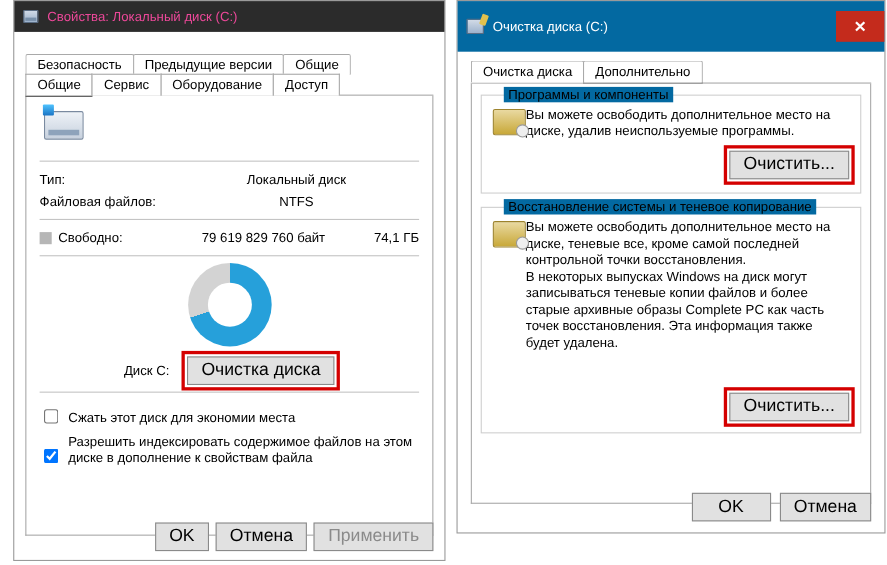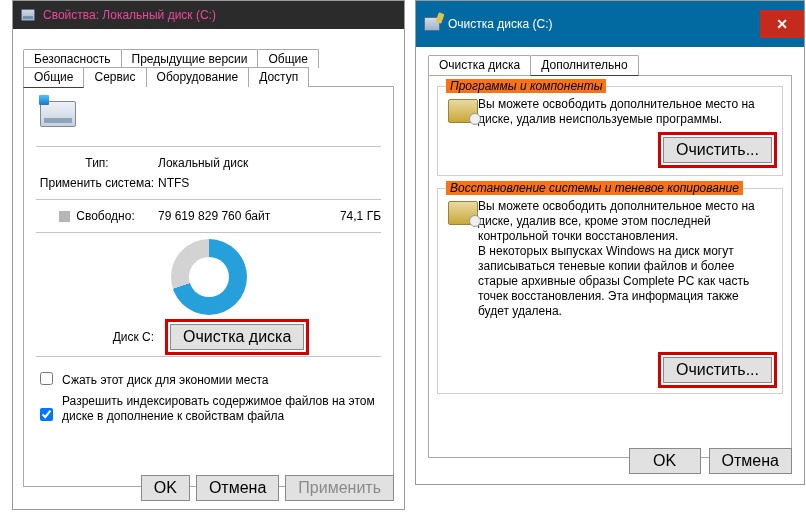--- a/index.html
+++ b/index.html
@@ -96,22 +96,22 @@
     background:linear-gradient(#4fc3ff,#1a74c4);
     border-radius:1px;
   }
   .drive-icon-big::after{
     content:"";
     position:absolute; bottom:3px; left:3px; right:3px; height:5px;
     background:#8ea3bb;
   }
   hr.thin{ border:none; border-top:1px solid #c4c4c4; margin:6px 0; }
   .kv { display:flex; align-items:center; font-size:12px; line-height:20px; }
-  .kv .k { width:122px;text-align:center; }
-  .kv .v { flex:1; }
+  .kv .k { width:122px; }
+  .kv .v { flex:1;text-align:center; }
   .kv .r { width:60px; text-align:right; }
   .sq{ width:11px; height:11px; display:inline-block; margin-right:6px; vertical-align:middle;}
   .sq.blue{ background:#26a0da; }
   .sq.gray{ background:#b6b6b6; }
   
   .donut-wrap{ text-align:center; margin:6px 0 4px 0;}
   .donut{
     width:76px; height:76px; border-radius:50%;
     background: conic-gradient(#26a0da 0deg 252deg, #d3d3d3 252deg 360deg);
     display:inline-block; position:relative;
@@ -181,22 +181,22 @@
     border:1px solid #a9a9a9; border-top:none;
     padding:10px 8px; height:382px; position:relative;
   }
   .group{
     border:1px solid #cfcfcf;
     padding:10px 10px 12px 10px;
     position:relative;
     margin-bottom:12px;
   }
   .group .legend{
-    position:absolute; top:-8px; left:8px;
-    background:#f97316; padding:0 4px; font-size:12px;font-style:italic;
+    position:absolute; top:-8px; left:20px;
+    background:#0369a1; padding:0 4px; font-size:12px;
   }
   .group-row{ display:flex; }
   .app-icon{
     width:30px; height:24px; flex:0 0 30px;
     background:linear-gradient(#e9d9a1,#c8a838);
     border:1px solid #9d832d; border-radius:2px;
     margin-top:2px;
     position:relative;
   }
   .app-icon::after{
@@ -233,21 +233,21 @@
       </div>
     </div>
     <div class="tab-content">
       <span class="drive-icon-big"></span>
       <hr class="thin">
       <div class="kv">
         <span class="k">Тип:</span>
         <span class="v">Локальный диск</span>
       </div>
       <div class="kv">
-        <span class="k">Применить система:</span>
+        <span class="k">Файловая файлов:</span>
         <span class="v">NTFS</span>
       </div>
       <hr class="thin">
       <div class="kv">
         <span class="k"><span class="sq gray"></span><span>Свободно:</span></span>
         <span class="v">79 619 829 760 байт</span>
         <span class="r">74,1 ГБ</span>
       </div>
       <hr class="thin">
       <div class="donut-wrap">
@@ -301,21 +301,21 @@
         <div class="btn-row">
           <button class="btn redbox">Очистить...</button>
         </div>
       </div>
 
       <div class="group" style="height:206px">
         <span class="legend">Восстановление системы и теневое копирование</span>
         <div class="group-row">
           <span class="app-icon"></span>
           <div>
-            <p>Вы можете освободить дополнительное место на диске, удалив все, кроме этом последней контрольной точки восстановления.</p>
+            <p>Вы можете освободить дополнительное место на диске, теневые все, кроме самой последней контрольной точки восстановления.</p>
             <p style="margin-top:0">В некоторых выпусках Windows на диск могут записываться теневые копии файлов и более старые архивные образы Complete PC как часть точек восстановления. Эта информация также будет удалена.</p>
           </div>
         </div>
         <div class="btn-row" style="position:absolute; bottom:10px; right:10px;">
           <button class="btn redbox">Очистить...</button>
         </div>
       </div>
 
     </div>
   </div>

